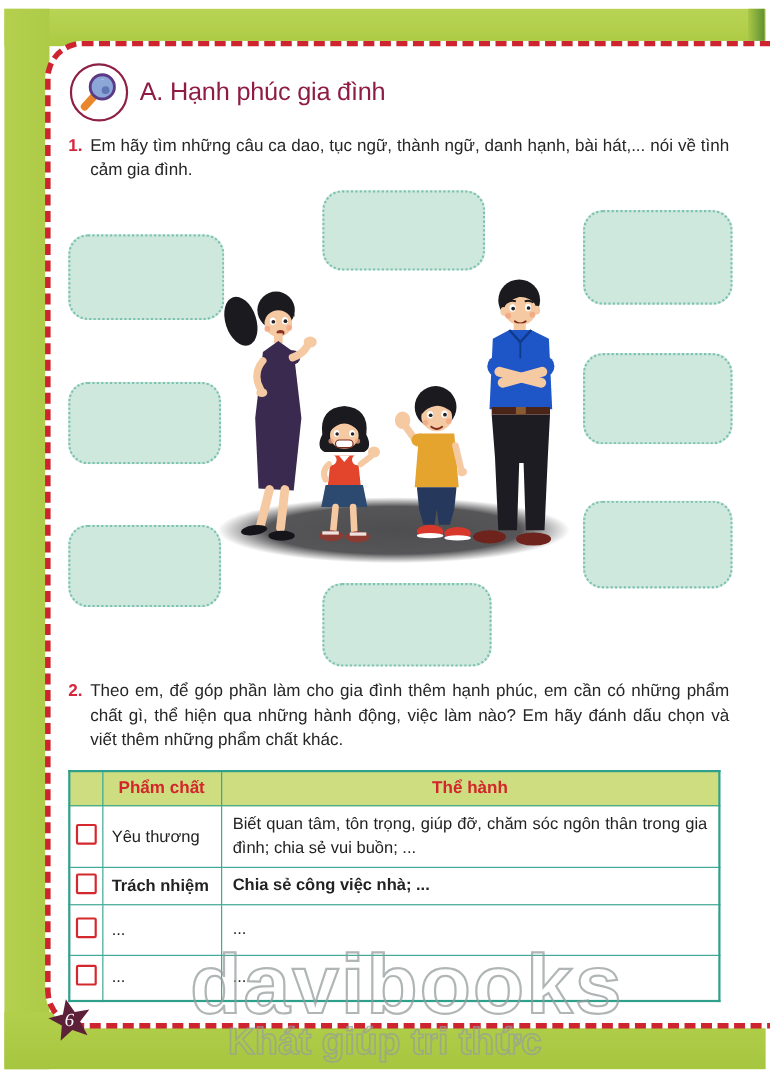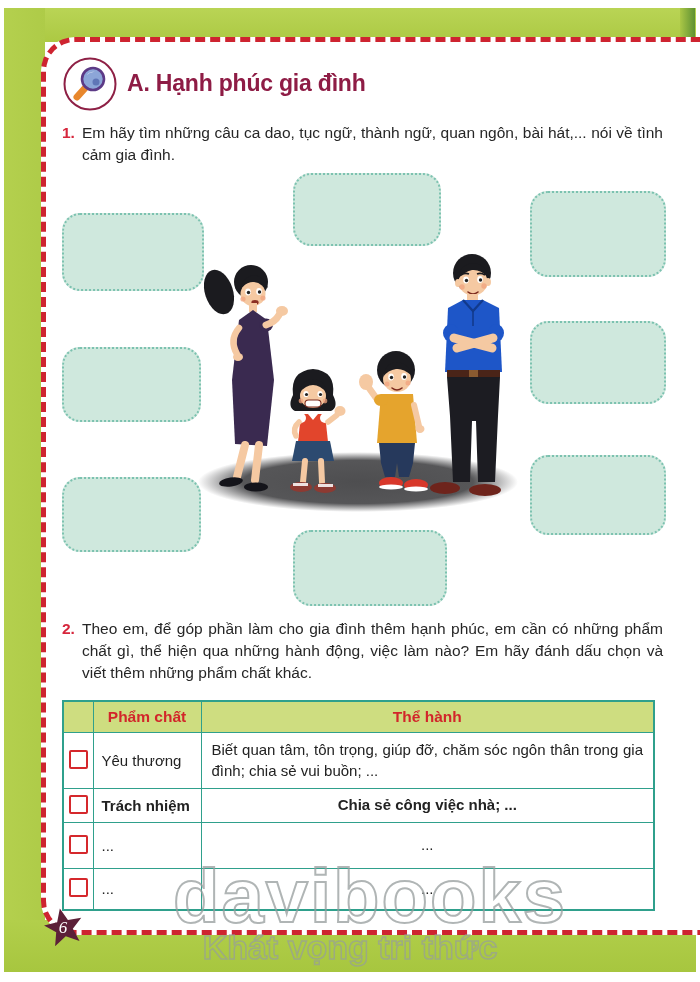--- a/index.html
+++ b/index.html
@@ -15,21 +15,21 @@
              background:linear-gradient(to right,#b4d04e,#aecb48);z-index:0;}
   .green-bottom{position:absolute;left:4px;top:920px;width:692px;height:52px;
              background:linear-gradient(#b2cf4b,#a7c63f);z-index:0;}
 
   
   .content{position:absolute;left:41px;top:37px;width:690px;height:888px;
            background:#fff;border:5px dashed #ce2430;border-radius:34px;z-index:1;}
 
   
   .hdr-icon{position:absolute;left:62px;top:56px;width:56px;height:56px;z-index:2;}
-  .sec-title{position:absolute;left:127px;top:70px;font-size:23px;font-weight:700;
+  .sec-title{position:absolute;left:127px;top:70px;font-size:23px;font-weight:400;
              color:#8e1c45;letter-spacing:-0.2px;z-index:2;}
 
   
   .question{position:absolute;display:flex;gap:7px;font-size:15.5px;line-height:1.42;
             color:#262626;z-index:2;}
   .q1{left:62px;top:122px;width:601px;}
   .q2{left:62px;top:618px;width:601px;}
   .q-num{color:#d6263c;font-weight:700;flex:0 0 auto;}
   .q-text{text-align:justify;}
 
@@ -43,21 +43,21 @@
   
   .qual-table{position:absolute;left:62px;top:700px;width:593px;z-index:2;
               border-collapse:collapse;table-layout:fixed;font-size:15px;color:#222;}
   .qual-table th,.qual-table td{border:1.5px solid #2fa08c;}
   .qual-table{border:2px solid #2fa08c;}
   .c-check{width:30px;} .c-qual{width:108px;}
   .qual-table th{height:26px;background:#cedd80;color:#d2262a;font-weight:700;
                  font-size:15.5px;text-align:center;padding:2px 4px;}
   .td-check{text-align:center;vertical-align:middle;}
   .td-qual{padding:4px 8px;vertical-align:middle;}
-  .td-expr{padding:5px 10px;vertical-align:middle;line-height:1.35;text-align:center;}
+  .td-expr{padding:5px 10px;vertical-align:middle;line-height:1.35;}
   .just{text-align:justify;}
   .r1{height:56px;} .r2{height:34px;font-weight:bold;} .r3{height:46px;} .r4{height:41px;}
   .cbx{display:inline-block;width:15px;height:15px;border:2px solid #d5282c;
        border-radius:2px;background:#fff;}
 
   
   .star{position:absolute;left:42px;top:906px;width:44px;height:44px;z-index:6;}
 
   
   .wm{position:absolute;left:0;width:700px;text-align:center;z-index:5;
@@ -84,21 +84,21 @@
       <line x1="24" y1="31" x2="15" y2="41" stroke="#e8872c" stroke-width="7" stroke-linecap="round"></line>
       <circle cx="31" cy="23" r="11" fill="#8ca6d8" stroke="#5c3a86" stroke-width="2.6"></circle>
       <path d="M25,19 a8,8 0 0 1 8,-3 a9,9 0 0 0 -8,3 z" fill="#ffffff" opacity="0.8"></path>
       <circle cx="34" cy="26" r="3.5" fill="#3a4f9c" opacity="0.55"></circle>
     </svg>
   </div>
   <div class="sec-title">A. Hạnh phúc gia đình</div>
 
   <div class="question q1">
     <span class="q-num">1.</span>
-    <span class="q-text">Em hãy tìm những câu ca dao, tục ngữ, thành ngữ, quan ngôn, bài hát,... nói về tình cảm gia đình.</span>
+    <span class="q-text">Em hãy tìm những câu ca dao, tục ngữ, thành ngữ, danh hạnh, bài hát,... nói về tình cảm gia đình.</span>
   </div>
 
   <div class="abox" style="left:293px;top:173px;width:144px;height:69px"></div>
   <div class="abox" style="left:62px;top:213px;width:138px;height:74px"></div>
   <div class="abox" style="left:530px;top:191px;width:132px;height:82px"></div>
   <div class="abox" style="left:62px;top:347px;width:135px;height:71px"></div>
   <div class="abox" style="left:530px;top:321px;width:132px;height:79px"></div>
   <div class="abox" style="left:62px;top:477px;width:135px;height:71px"></div>
   <div class="abox" style="left:530px;top:455px;width:132px;height:76px"></div>
   <div class="abox" style="left:293px;top:530px;width:150px;height:72px"></div>
@@ -258,21 +258,21 @@
       </tr>
       <tr class="r4">
         <td class="td-check"><span class="cbx"></span></td>
         <td class="td-qual">...</td>
         <td class="td-expr">...</td>
       </tr>
     </tbody>
   </table>
 
   <div class="wm wm1">davibooks</div>
-  <div class="wm wm2">Khát vọng tri thức</div>
+  <div class="wm wm2">Khát giúp tri thức</div>
 
   <div class="star">
     <svg viewBox="0 0 44 44" width="44" height="44">
       <g transform="rotate(-12 22 22)">
         <path d="M22,2 L27.5,15 L41,15.5 L30.5,24.5 L34.5,38 L22,30.5 L9.5,38 L13.5,24.5 L3,15.5 L16.5,15 Z" fill="#5c2038"></path>
       </g>
       <text x="21" y="27" text-anchor="middle" font-family="Liberation Serif, serif" font-style="italic" font-size="17" fill="#ffffff">6</text>
     </svg>
   </div>
 

